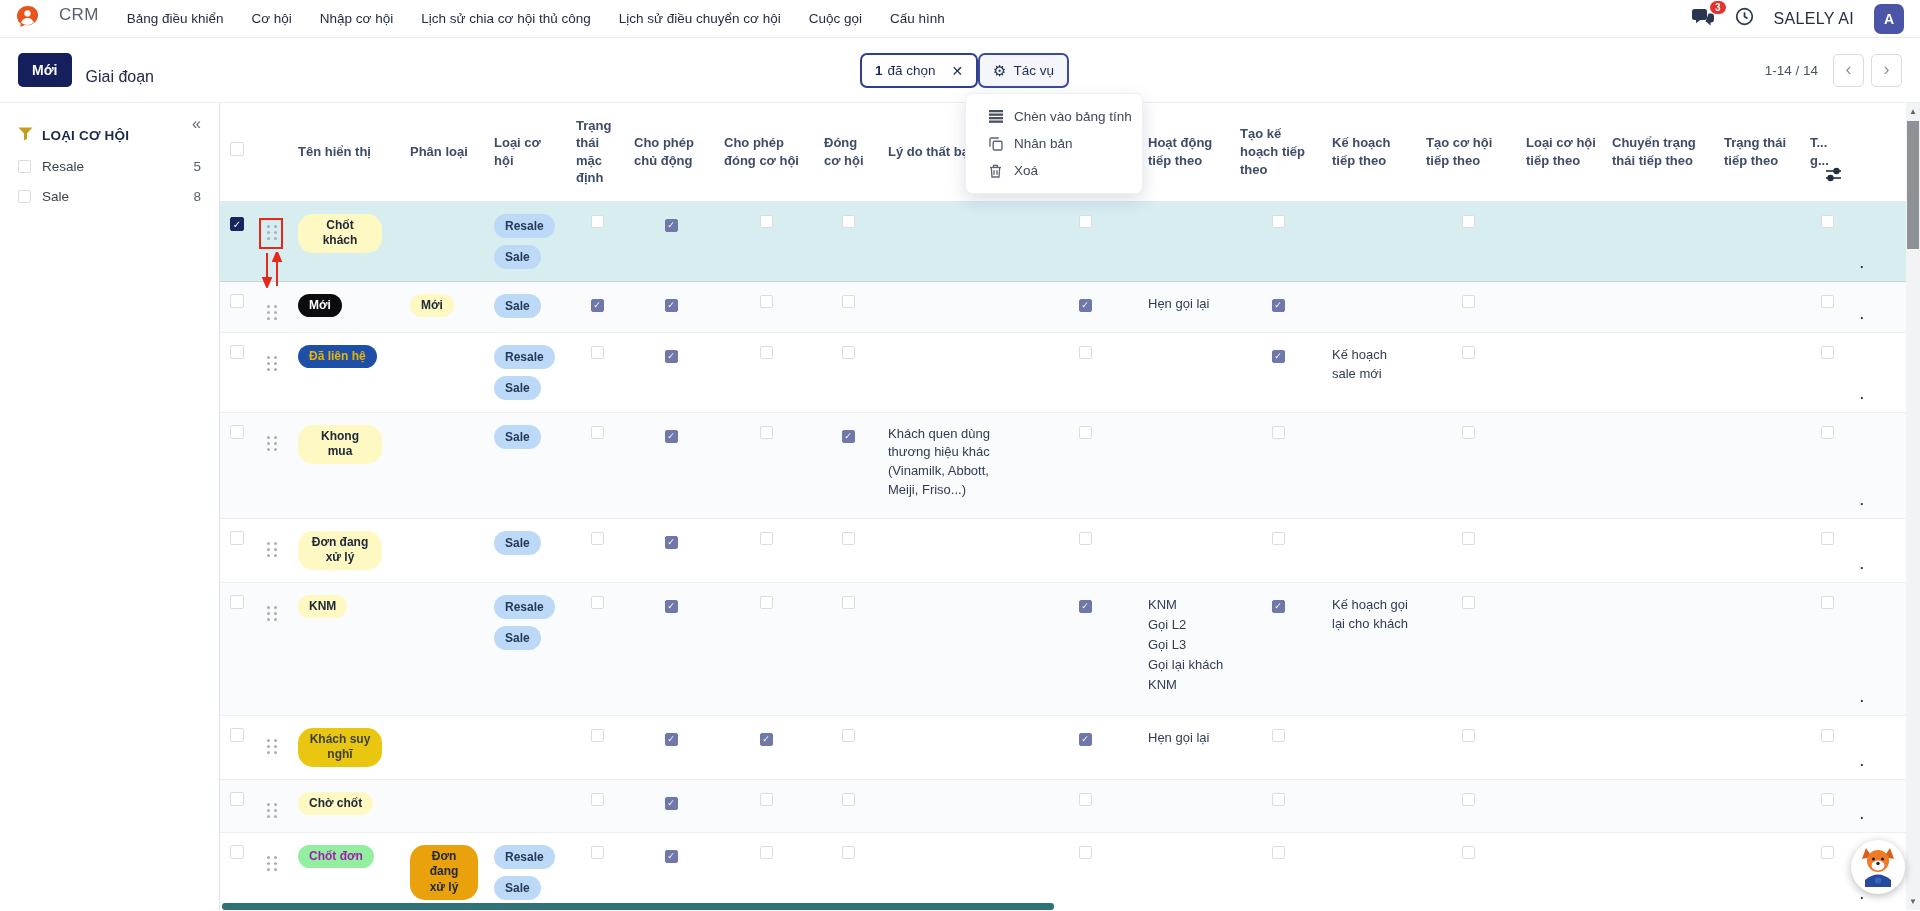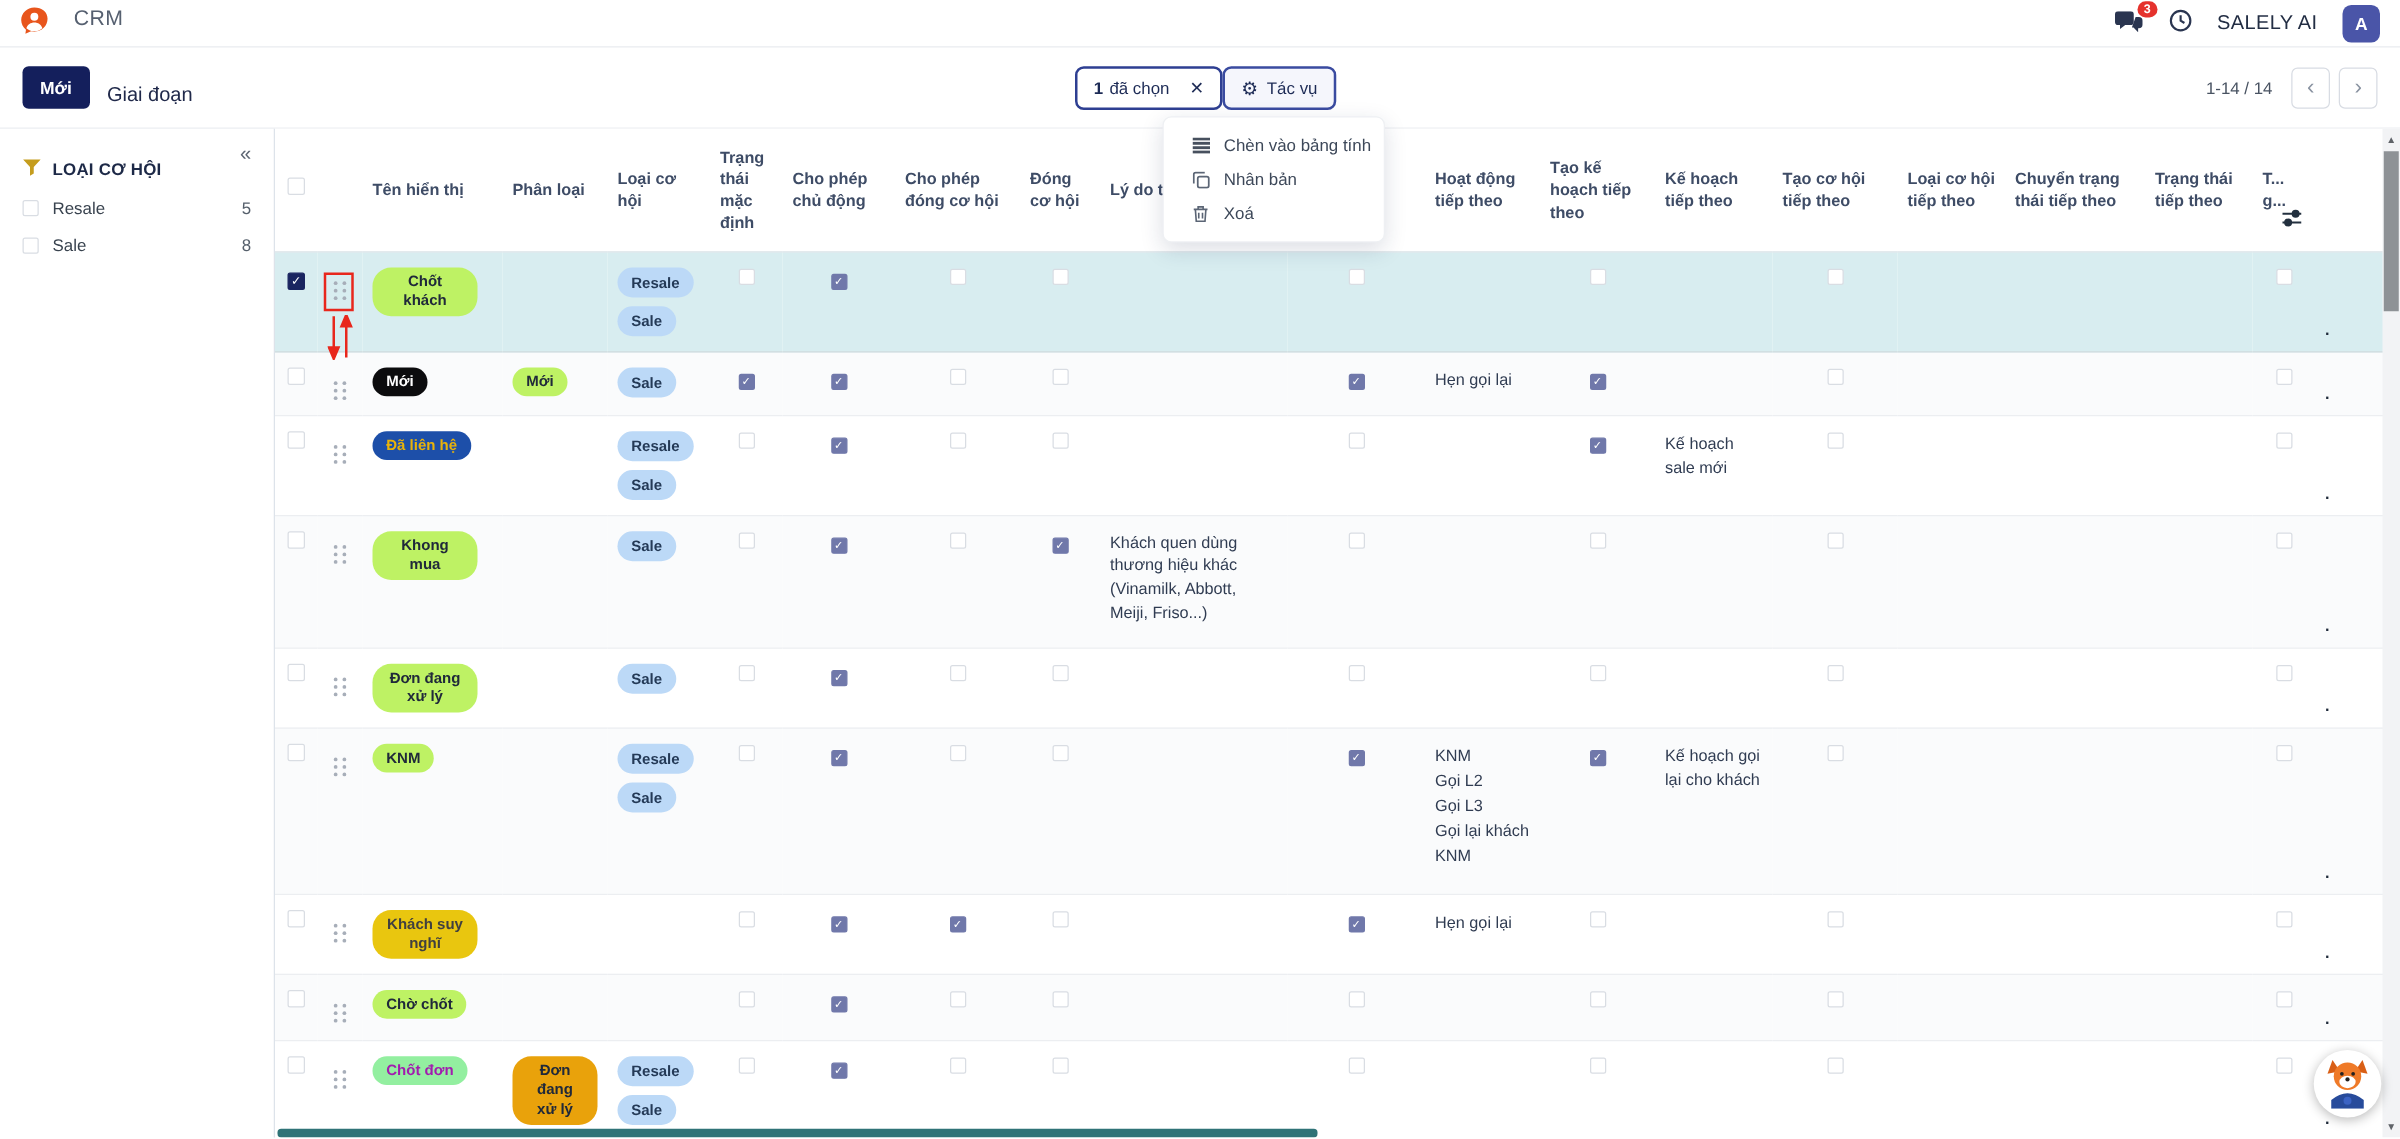--- a/index.html
+++ b/index.html
@@ -32,21 +32,21 @@
   .chip .x { font-size:14px; font-weight:bold; cursor:pointer; }
   .btn-actions { position:absolute; left:978px; top:15px; height:35px; display:flex; align-items:center; gap:7px;
           padding:0 13px; border:2px solid #3a4ba0; border-radius:7px; background:#f5f6fc; color:#1c2a55;
           font-size:13.5px; font-weight:500; cursor:pointer; font-family:inherit; }
   .gear { font-size:15px; }
   .pager { margin-left:auto; display:flex; align-items:center; gap:7px; }
   .pager-text { font-size:13.5px; color:#495362; margin-right:8px; }
   .pg { width:31px; height:33px; border:1px solid #d8dce3; border-radius:5px; background:#fff; color:#8a93a1;
         font-size:18px; line-height:1; cursor:pointer; padding:0 0 3px 0; }
   
-  .menu { position:absolute; left:930px; top:93px; width:178px; background:#fff; border:1px solid #eef0f3;
+  .menu { position:absolute; left:965px; top:93px; width:178px; background:#fff; border:1px solid #eef0f3;
           border-radius:7px; box-shadow:0 6px 18px rgba(25,39,80,.15); z-index:40; padding:9px 0; }
   .menu ul { list-style:none; margin:0; padding:0; }
   .menu li { display:flex; align-items:center; gap:10px; padding:6px 10px 6px 23px; font-size:13.5px; color:#3d4859; cursor:pointer; }
   .mi { width:15px; display:flex; align-items:center; }
   
   .content { display:flex; height:807px; }
   .sidebar { width:220px; border-right:1px solid #dde3ea; position:relative; padding:16px 18px; flex:none; }
   .collapse { position:absolute; right:18px; top:12px; color:#5d6673; font-size:16px; cursor:pointer; }
   .filter-title { display:flex; align-items:center; gap:9px; font-weight:bold; font-size:13.5px; color:#1d2947; margin-top:8px; letter-spacing:.2px; }
   .f-item { display:flex; align-items:center; gap:11px; margin-top:15px; font-size:13.5px; color:#39434f; cursor:pointer; }
@@ -62,21 +62,21 @@
   tbody tr:nth-child(even) { background:#fafbfc; }
   tbody tr.selected { background:#d8edf0; border-bottom:1px solid #c4d6da; }
   .cb { display:inline-flex; width:13px; height:13px; border:1px solid #d9dde3; border-radius:2px; background:#fff;
         align-items:center; justify-content:center; cursor:pointer; flex:none; }
   .cb.on { background:#7078aa; border-color:#7078aa; color:#fff; font-size:9px; }
   .cb.selbox { width:14px; height:14px; }
   .cb.selbox.on { background:#1a2560; border-color:#1a2560; font-size:10px; }
   .c-center { text-align:center; }
   .badge { display:inline-block; max-width:84px; padding:4px 11px; border-radius:15px; font-size:12px; font-weight:bold;
            text-align:center; line-height:1.3; }
-  .badge.gray  { background:#bef264; color:#20293a; }
+  .badge.gray  { background:#fef9c3; color:#20293a; }
   .badge.black { background:#0c0c0e; color:#fff; white-space:nowrap; }
   .badge.navy  { background:#1d4fa9; color:#eab308; white-space:nowrap; }
   .badge.yellow{ background:#e9c60f; color:#404040; }
   .badge.green { background:#93efa0; color:#a21caf; }
   .badge.amber { background:#e9a20b; color:#20293a; }
   .pill { display:inline-block; padding:3px 11px; border-radius:12px; font-size:12px; font-weight:bold;
           background:#bcd9f7; color:#243a57; }
   .types { display:flex; flex-direction:column; gap:7px; align-items:flex-start; }
   .drag-wrap { position:relative; display:inline-block; margin-top:3px; }
   .drag { display:grid; grid-template-columns:3px 3px; gap:3px 4px; cursor:grab; }
@@ -103,20 +103,29 @@
   <div class="brand">
     <span>
       <svg width="23" height="23" viewBox="0 0 24 24">
         <path d="M12 1C5.9 1 1 5.7 1 11.5c0 3.3 1.6 6.2 4 8.1L4.5 23l4.7-2.1c.9.2 1.8.3 2.8.3 6.1 0 11-4.7 11-10.7S18.1 1 12 1z" fill="#e8551c"></path>
         <circle cx="12" cy="8.8" r="3.3" fill="#fff"></circle>
         <path d="M5.3 18.3c1-3.1 3.6-4.8 6.7-4.8s5.7 1.7 6.7 4.8c-1.8 1.7-4.1 2.6-6.7 2.6s-4.9-.9-6.7-2.6z" fill="#fff"></path>
       </svg>
     </span>
     <span class="brand-text">CRM</span>
   </div>
+  <nav class="nav-items" id="nav-items">
+      <span>Bảng điều khiển</span>
+      <span>Cơ hội</span>
+      <span>Nhập cơ hội</span>
+      <span>Lịch sử chia cơ hội thủ công</span>
+      <span>Lịch sử điều chuyển cơ hội</span>
+      <span>Cuộc gọi</span>
+      <span>Cấu hình</span>
+    </nav>
   <div class="nav-right">
     <span class="chat-wrap">
       <svg width="23" height="19" viewBox="0 0 23 19" fill="#2a3550">
         <path d="M2.5 0h10a2.5 2.5 0 0 1 2.5 2.5v6A2.5 2.5 0 0 1 12.5 11H8.2L4 14.2V11H2.5A2.5 2.5 0 0 1 0 8.5v-6A2.5 2.5 0 0 1 2.5 0z"></path>
         <path d="M16.5 4.5H19a3 3 0 0 1 3 3v3a3 3 0 0 1-3 3h-.5v3.2L14.8 13h-1.3" fill="#2a3550"></path>
       </svg>
       <i class="nbadge">3</i>
     </span>
     <span>
       <svg width="19" height="19" viewBox="0 0 20 20" fill="none" stroke="#2a3550" stroke-width="1.8">

